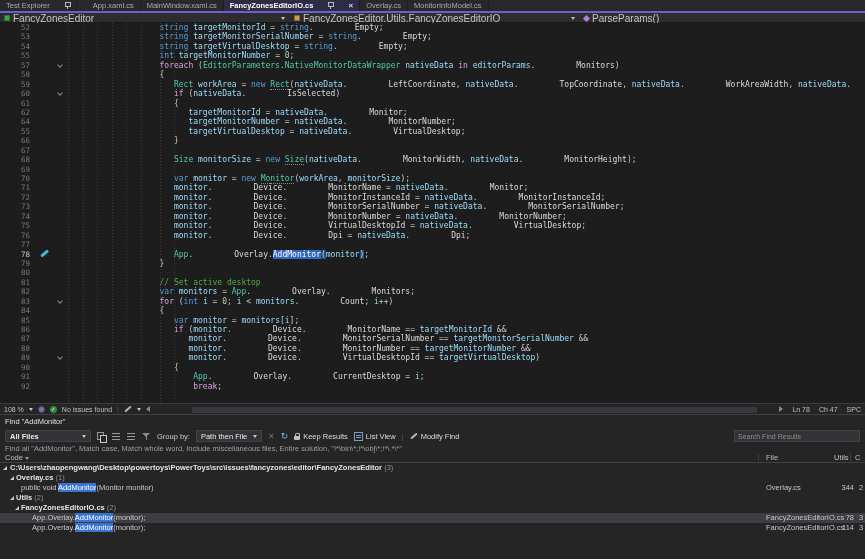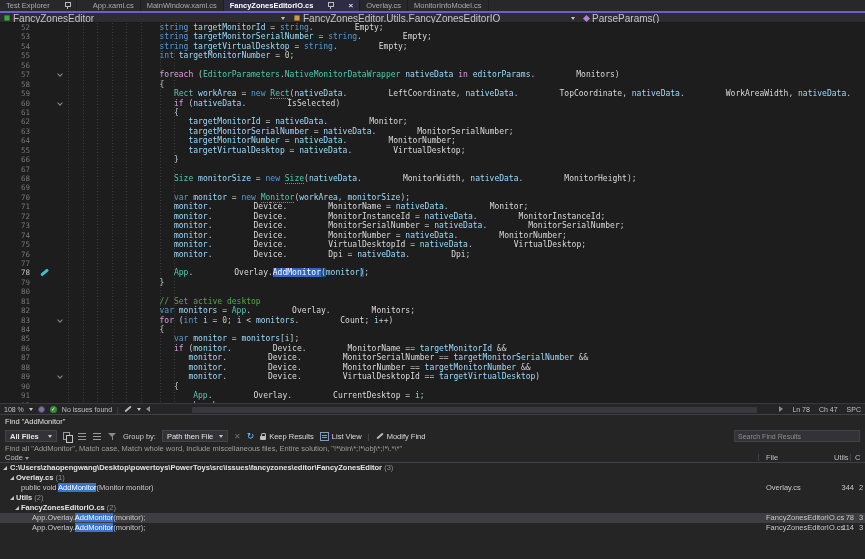--- a/index.html
+++ b/index.html
@@ -179,28 +179,26 @@
         <div class="guide" style="left: 126px;"></div>
         <div class="guide" style="left: 140.5px;"></div>
         <div class="guide" style="left: 159.5px;"></div>
         <div class="guide" style="left: 174px;"></div>
       </div>
     <div id="code-lines">
         <div class="cl"><span class="ln">52</span><span class="gut"></span><pre class="code"><span>                   </span><span class="tk-kw">string</span><span class="tk-pu"> </span><span class="tk-id">targetMonitorId</span><span class="tk-pu"> = </span><span class="tk-kw">string</span><span class="tk-pu">.</span><span class="tk-me">Empty</span><span class="tk-pu">;</span></pre></div>
         <div class="cl"><span class="ln">53</span><span class="gut"></span><pre class="code"><span>                   </span><span class="tk-kw">string</span><span class="tk-pu"> </span><span class="tk-id">targetMonitorSerialNumber</span><span class="tk-pu"> = </span><span class="tk-kw">string</span><span class="tk-pu">.</span><span class="tk-me">Empty</span><span class="tk-pu">;</span></pre></div>
         <div class="cl"><span class="ln">54</span><span class="gut"></span><pre class="code"><span>                   </span><span class="tk-kw">string</span><span class="tk-pu"> </span><span class="tk-id">targetVirtualDesktop</span><span class="tk-pu"> = </span><span class="tk-kw">string</span><span class="tk-pu">.</span><span class="tk-me">Empty</span><span class="tk-pu">;</span></pre></div>
         <div class="cl"><span class="ln">55</span><span class="gut"></span><pre class="code"><span>                   </span><span class="tk-kw">int</span><span class="tk-pu"> </span><span class="tk-id">targetMonitorNumber</span><span class="tk-pu"> = </span><span class="tk-nu">0</span><span class="tk-pu">;</span></pre></div>
-        <div class="cl"><span class="ln">56</span><span class="gut"></span><pre class="code"></pre></div>
         <div class="cl"><span class="ln">57</span><span class="gut"><span class="fold"></span></span><pre class="code"><span>                   </span><span class="tk-ct">foreach</span><span class="tk-pu"> (</span><span class="tk-ty">EditorParameters</span><span class="tk-pu">.</span><span class="tk-ty">NativeMonitorDataWrapper</span><span class="tk-pu"> </span><span class="tk-id">nativeData</span><span class="tk-pu"> </span><span class="tk-ct">in</span><span class="tk-pu"> </span><span class="tk-id">editorParams</span><span class="tk-pu">.</span><span class="tk-me">Monitors</span><span class="tk-pu">)</span></pre></div>
         <div class="cl"><span class="ln">58</span><span class="gut"></span><pre class="code"><span>                   </span><span class="tk-pu">{</span></pre></div>
         <div class="cl"><span class="ln">59</span><span class="gut"></span><pre class="code"><span>                      </span><span class="tk-ty">Rect</span><span class="tk-pu"> </span><span class="tk-id">workArea</span><span class="tk-pu"> = </span><span class="tk-kw">new</span><span class="tk-pu"> </span><span class="tk-tu">Rect</span><span class="tk-pu">(</span><span class="tk-id">nativeData</span><span class="tk-pu">.</span><span class="tk-me">LeftCoordinate</span><span class="tk-pu">, </span><span class="tk-id">nativeData</span><span class="tk-pu">.</span><span class="tk-me">TopCoordinate</span><span class="tk-pu">, </span><span class="tk-id">nativeData</span><span class="tk-pu">.</span><span class="tk-me">WorkAreaWidth</span><span class="tk-pu">, </span><span class="tk-id">nativeData</span><span class="tk-pu">.</span><span class="tk-me">WorkAreaHeight</span><span class="tk-pu">);</span></pre></div>
         <div class="cl"><span class="ln">60</span><span class="gut"><span class="fold"></span></span><pre class="code"><span>                      </span><span class="tk-ct">if</span><span class="tk-pu"> (</span><span class="tk-id">nativeData</span><span class="tk-pu">.</span><span class="tk-me">IsSelected</span><span class="tk-pu">)</span></pre></div>
         <div class="cl"><span class="ln">61</span><span class="gut"></span><pre class="code"><span>                      </span><span class="tk-pu">{</span></pre></div>
         <div class="cl"><span class="ln">62</span><span class="gut"></span><pre class="code"><span>                         </span><span class="tk-id">targetMonitorId</span><span class="tk-pu"> = </span><span class="tk-id">nativeData</span><span class="tk-pu">.</span><span class="tk-me">Monitor</span><span class="tk-pu">;</span></pre></div>
-        <div class="cl"><span class="ln">63</span><span class="gut"></span><pre class="code"><span>                         </span><span class="tk-id">targetMonitorSerialNumber</span><span class="tk-pu"> = </span><span class="tk-id">nativeData</span><span class="tk-pu">.</span><span class="tk-me">MonitorSerialNumber</span><span class="tk-pu">;</span></pre></div>
         <div class="cl"><span class="ln">64</span><span class="gut"></span><pre class="code"><span>                         </span><span class="tk-id">targetMonitorNumber</span><span class="tk-pu"> = </span><span class="tk-id">nativeData</span><span class="tk-pu">.</span><span class="tk-me">MonitorNumber</span><span class="tk-pu">;</span></pre></div>
         <div class="cl"><span class="ln">55</span><span class="gut"></span><pre class="code"><span>                         </span><span class="tk-id">targetVirtualDesktop</span><span class="tk-pu"> = </span><span class="tk-id">nativeData</span><span class="tk-pu">.</span><span class="tk-me">VirtualDesktop</span><span class="tk-pu">;</span></pre></div>
         <div class="cl"><span class="ln">66</span><span class="gut"></span><pre class="code"><span>                      </span><span class="tk-pu">}</span></pre></div>
         <div class="cl"><span class="ln">67</span><span class="gut"></span><pre class="code"></pre></div>
         <div class="cl"><span class="ln">68</span><span class="gut"></span><pre class="code"><span>                      </span><span class="tk-ty">Size</span><span class="tk-pu"> </span><span class="tk-id">monitorSize</span><span class="tk-pu"> = </span><span class="tk-kw">new</span><span class="tk-pu"> </span><span class="tk-tu">Size</span><span class="tk-pu">(</span><span class="tk-id">nativeData</span><span class="tk-pu">.</span><span class="tk-me">MonitorWidth</span><span class="tk-pu">, </span><span class="tk-id">nativeData</span><span class="tk-pu">.</span><span class="tk-me">MonitorHeight</span><span class="tk-pu">);</span></pre></div>
         <div class="cl"><span class="ln">69</span><span class="gut"></span><pre class="code"></pre></div>
         <div class="cl"><span class="ln">70</span><span class="gut"></span><pre class="code"><span>                      </span><span class="tk-kw">var</span><span class="tk-pu"> </span><span class="tk-id">monitor</span><span class="tk-pu"> = </span><span class="tk-kw">new</span><span class="tk-pu"> </span><span class="tk-tu">Monitor</span><span class="tk-pu">(</span><span class="tk-id">workArea</span><span class="tk-pu">, </span><span class="tk-id">monitorSize</span><span class="tk-pu">);</span></pre></div>
         <div class="cl"><span class="ln">71</span><span class="gut"></span><pre class="code"><span>                      </span><span class="tk-id">monitor</span><span class="tk-pu">.</span><span class="tk-me">Device</span><span class="tk-pu">.</span><span class="tk-me">MonitorName</span><span class="tk-pu"> = </span><span class="tk-id">nativeData</span><span class="tk-pu">.</span><span class="tk-me">Monitor</span><span class="tk-pu">;</span></pre></div>
         <div class="cl"><span class="ln">72</span><span class="gut"></span><pre class="code"><span>                      </span><span class="tk-id">monitor</span><span class="tk-pu">.</span><span class="tk-me">Device</span><span class="tk-pu">.</span><span class="tk-me">MonitorInstanceId</span><span class="tk-pu"> = </span><span class="tk-id">nativeData</span><span class="tk-pu">.</span><span class="tk-me">MonitorInstanceId</span><span class="tk-pu">;</span></pre></div>
         <div class="cl"><span class="ln">73</span><span class="gut"></span><pre class="code"><span>                      </span><span class="tk-id">monitor</span><span class="tk-pu">.</span><span class="tk-me">Device</span><span class="tk-pu">.</span><span class="tk-me">MonitorSerialNumber</span><span class="tk-pu"> = </span><span class="tk-id">nativeData</span><span class="tk-pu">.</span><span class="tk-me">MonitorSerialNumber</span><span class="tk-pu">;</span></pre></div>
@@ -242,21 +240,21 @@
       <span>Ln 78</span>
       <span>Ch 47</span>
       <span>SPC</span>
     </span>
   </div>
 
   <div class="findpanel">
     <div class="fp-title">Find "AddMonitor"</div>
 
     <div class="fp-toolbar">
-      <div class="combo" style="width:52px;">
+      <div class="combo" style="width:86px;">
         <span style="font-weight:bold">All Files</span>
         <span class="car"></span>
       </div>
       <span class="ico ico-copy"></span>
       <span class="ico ico-lines"></span>
       <span class="ico ico-lines"></span>
       <span class="ico ico-funnel"></span>
       <span>Group by:</span>
       <div class="combo" style="width:66px;">
         <span>Path then File</span>

